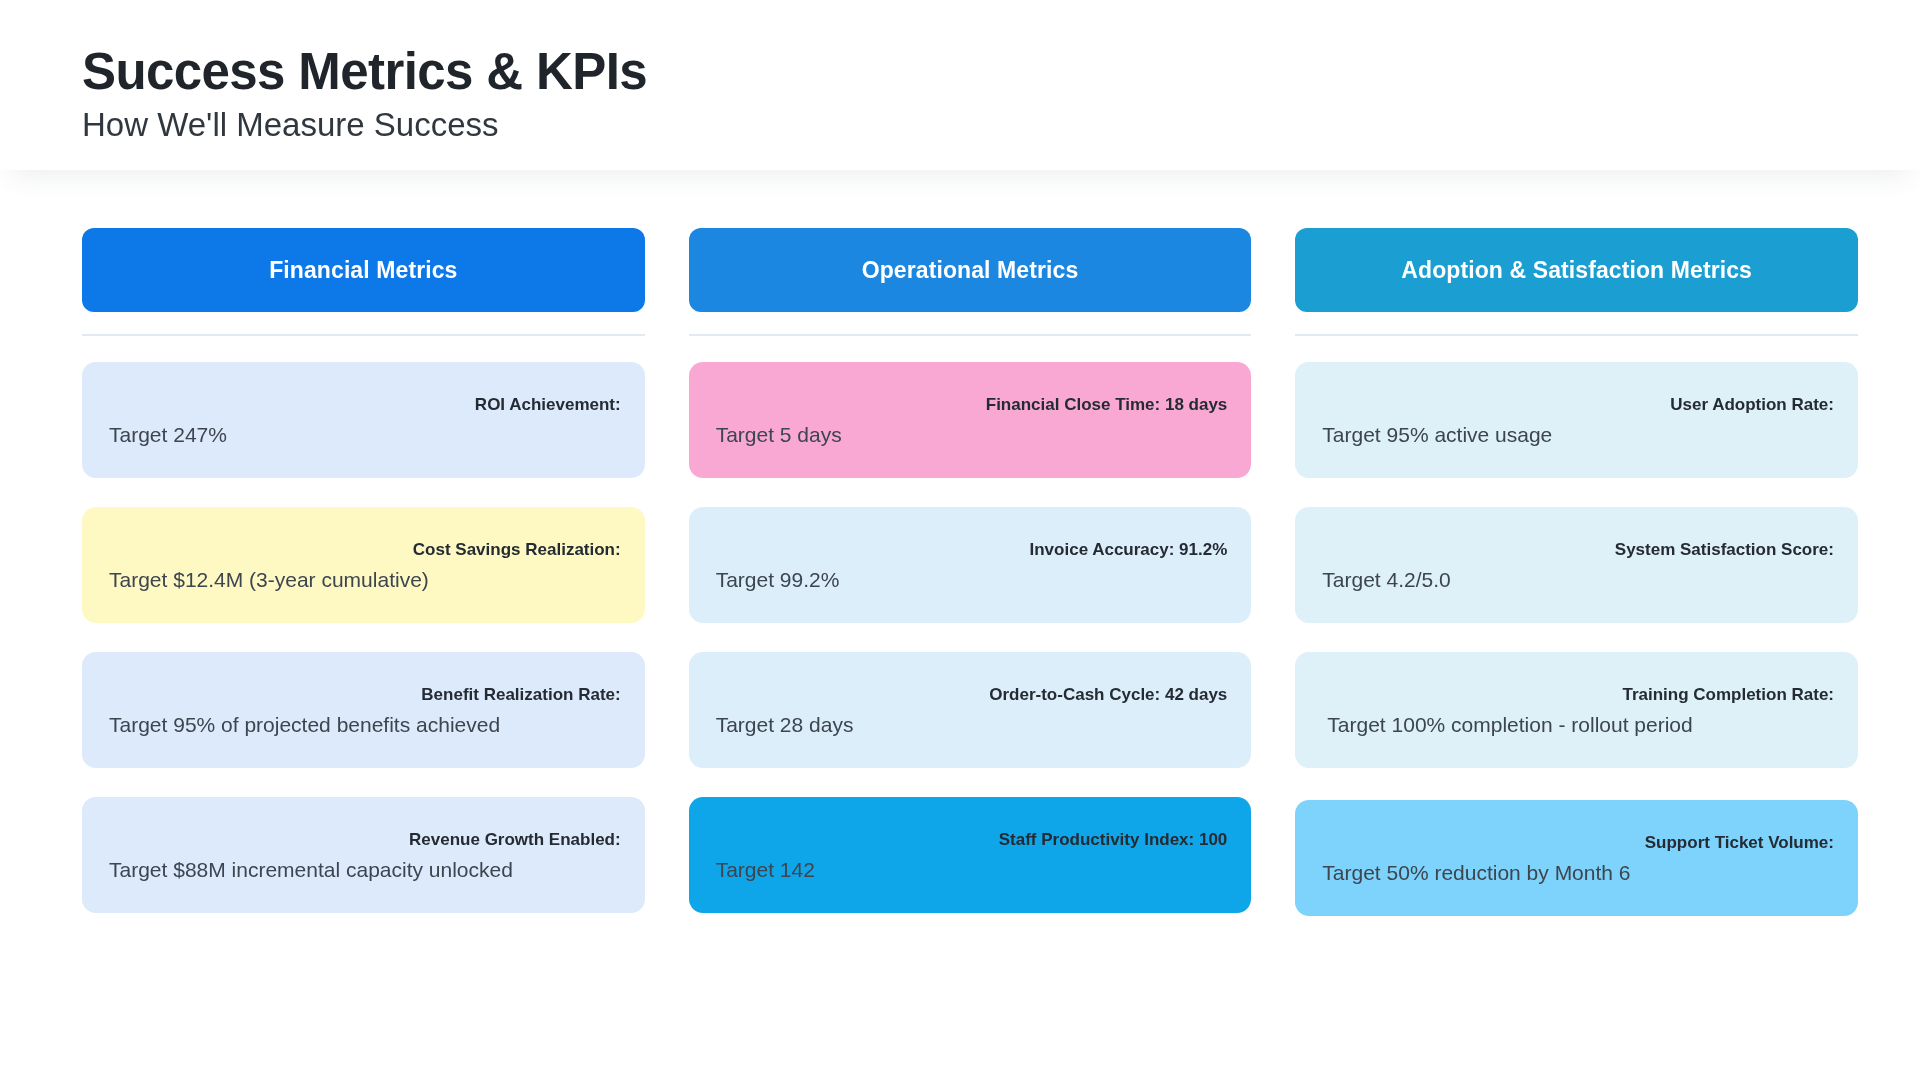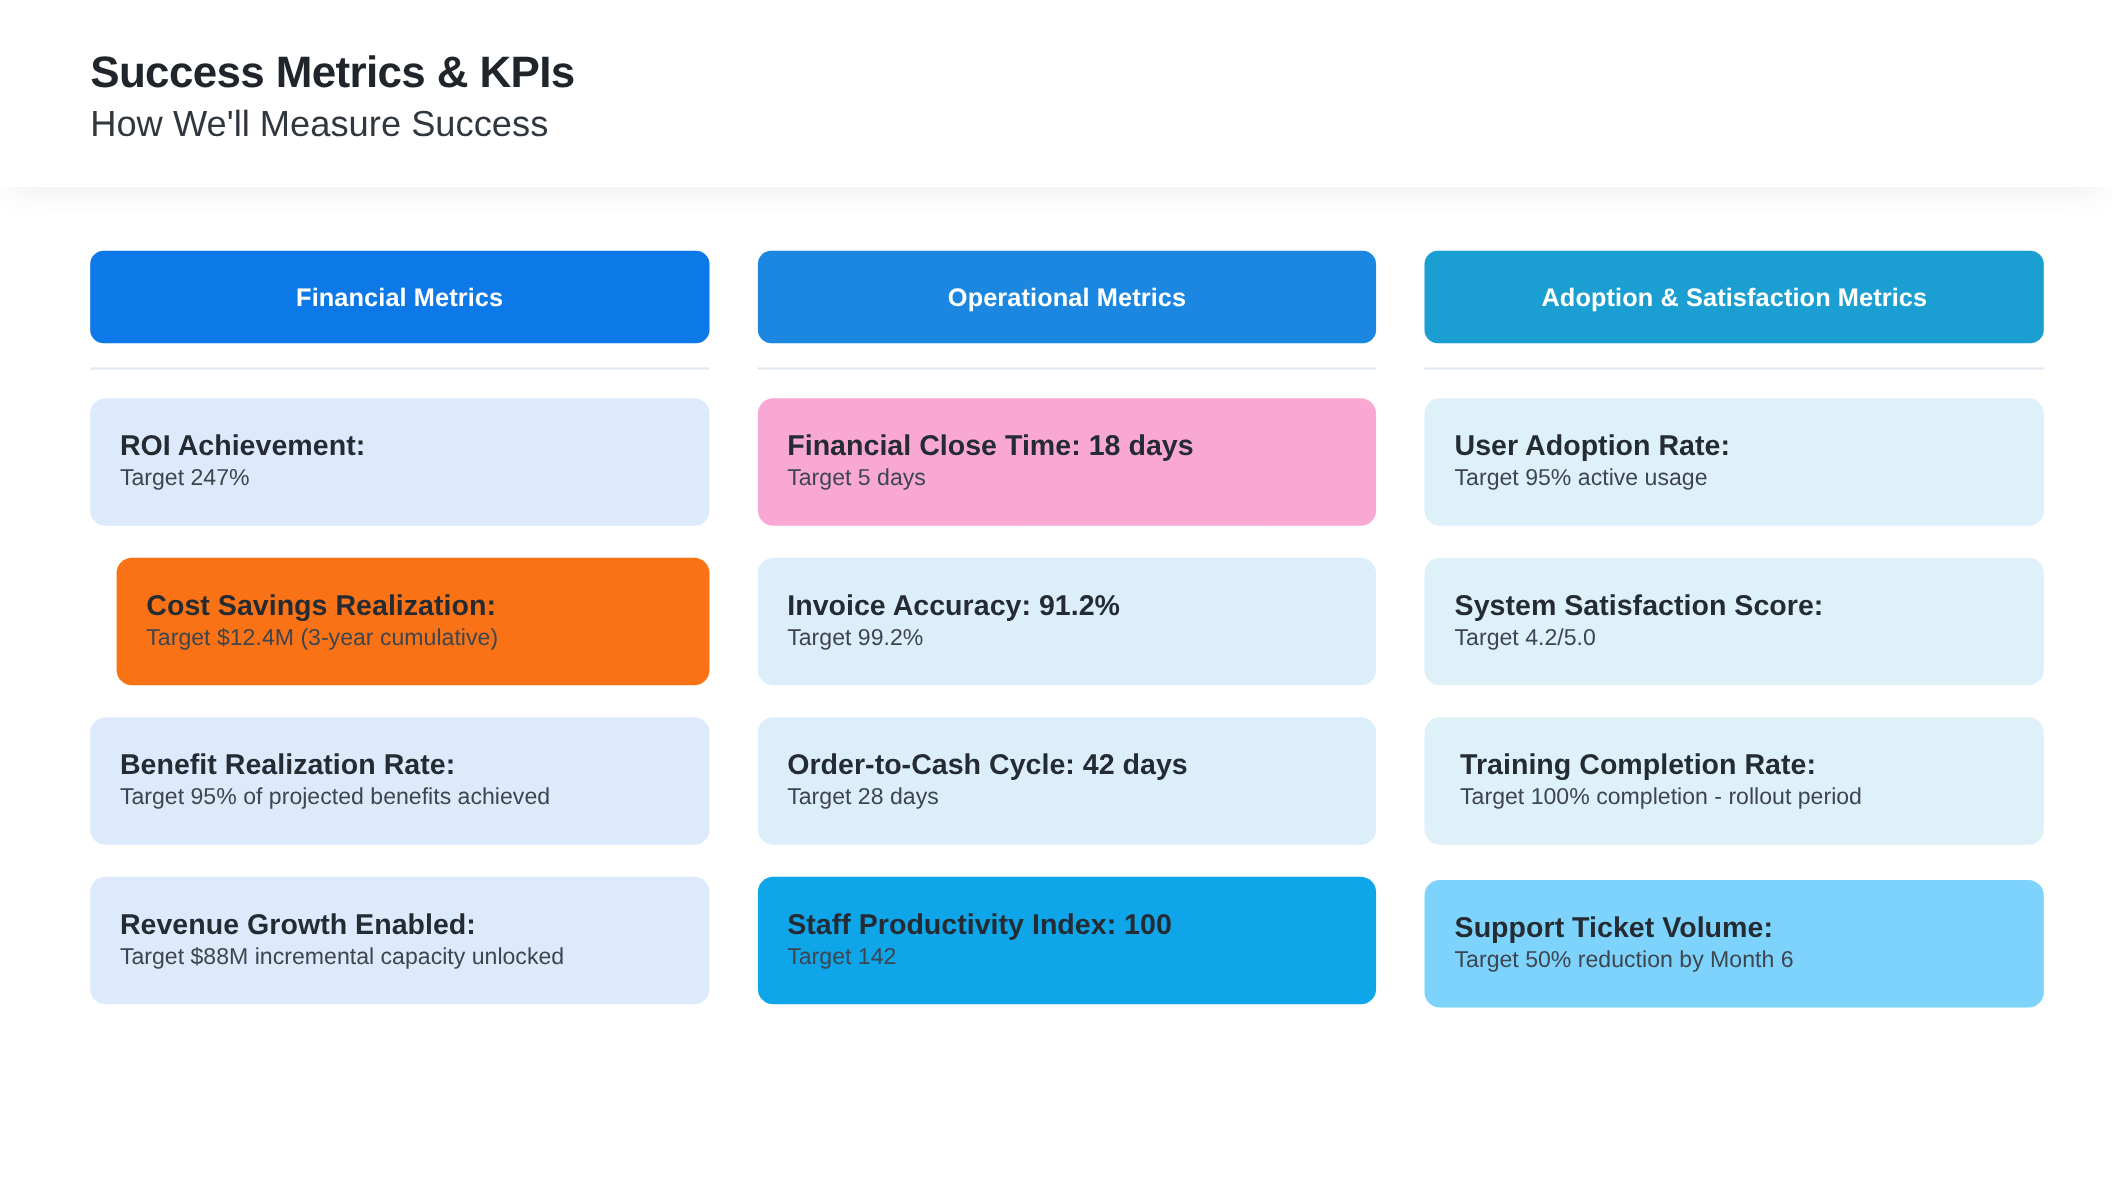--- a/index.html
+++ b/index.html
@@ -14,21 +14,21 @@
   .slide-header {
     padding: 44px 82px 0 82px;
     height: 126px;
     background: #ffffff;
     box-shadow: 0 16px 26px -12px rgba(50, 70, 100, 0.10);
     position: relative;
     z-index: 2;
   }
   .page-title {
     margin: 0;
-    font-size: 40px;
+    font-size: 51px;
     font-weight: 700;
     letter-spacing: -0.6px;
     color: #1f252b;
     line-height: 1.1;
   }
   .page-subtitle {
     margin: 6px 0 0 0;
     font-size: 33px;
     font-weight: 400;
     color: #30373e;
@@ -66,24 +66,25 @@
     height: 116px;
     border-radius: 14px;
     margin-bottom: 29px;
     display: flex;
     flex-direction: column;
     justify-content: center;
     padding: 0 24px 0 27px;
     box-sizing: border-box;
   }
   .metric-title {
-    font-size: 26px;
+    font-size: 17px;
     font-weight: 700;
     color: #242b33;
     line-height: 30px;
+    text-align: right;
   }
   .metric-target {
     font-size: 21px;
     font-weight: 400;
     color: #3d454f;
     line-height: 30px;
   }
 </style>
 </head>
 <body>
@@ -96,21 +97,21 @@
 <main class="metrics-grid">
 
   <section>
     <button class="column-header" style="background: rgb(13, 120, 232);">Financial Metrics</button>
     <div class="column-divider"></div>
 
     <div class="metric-card" style="background: rgb(221, 234, 251);">
       <div class="metric-title">ROI Achievement:</div>
       <div class="metric-target">Target 247%</div>
     </div>
-    <div class="metric-card" style="background: #f97316; margin-left: 24px;">
+    <div class="metric-card" style="background: #fef9c3;">
       <div class="metric-title">Cost Savings Realization:</div>
       <div class="metric-target">Target $12.4M (3-year cumulative)</div>
     </div>
     <div class="metric-card" style="background: rgb(221, 234, 251);">
       <div class="metric-title">Benefit Realization Rate:</div>
       <div class="metric-target">Target 95% of projected benefits achieved</div>
     </div>
     <div class="metric-card" style="background: rgb(221, 234, 251);">
       <div class="metric-title">Revenue Growth Enabled:</div>
       <div class="metric-target">Target $88M incremental capacity unlocked</div>

